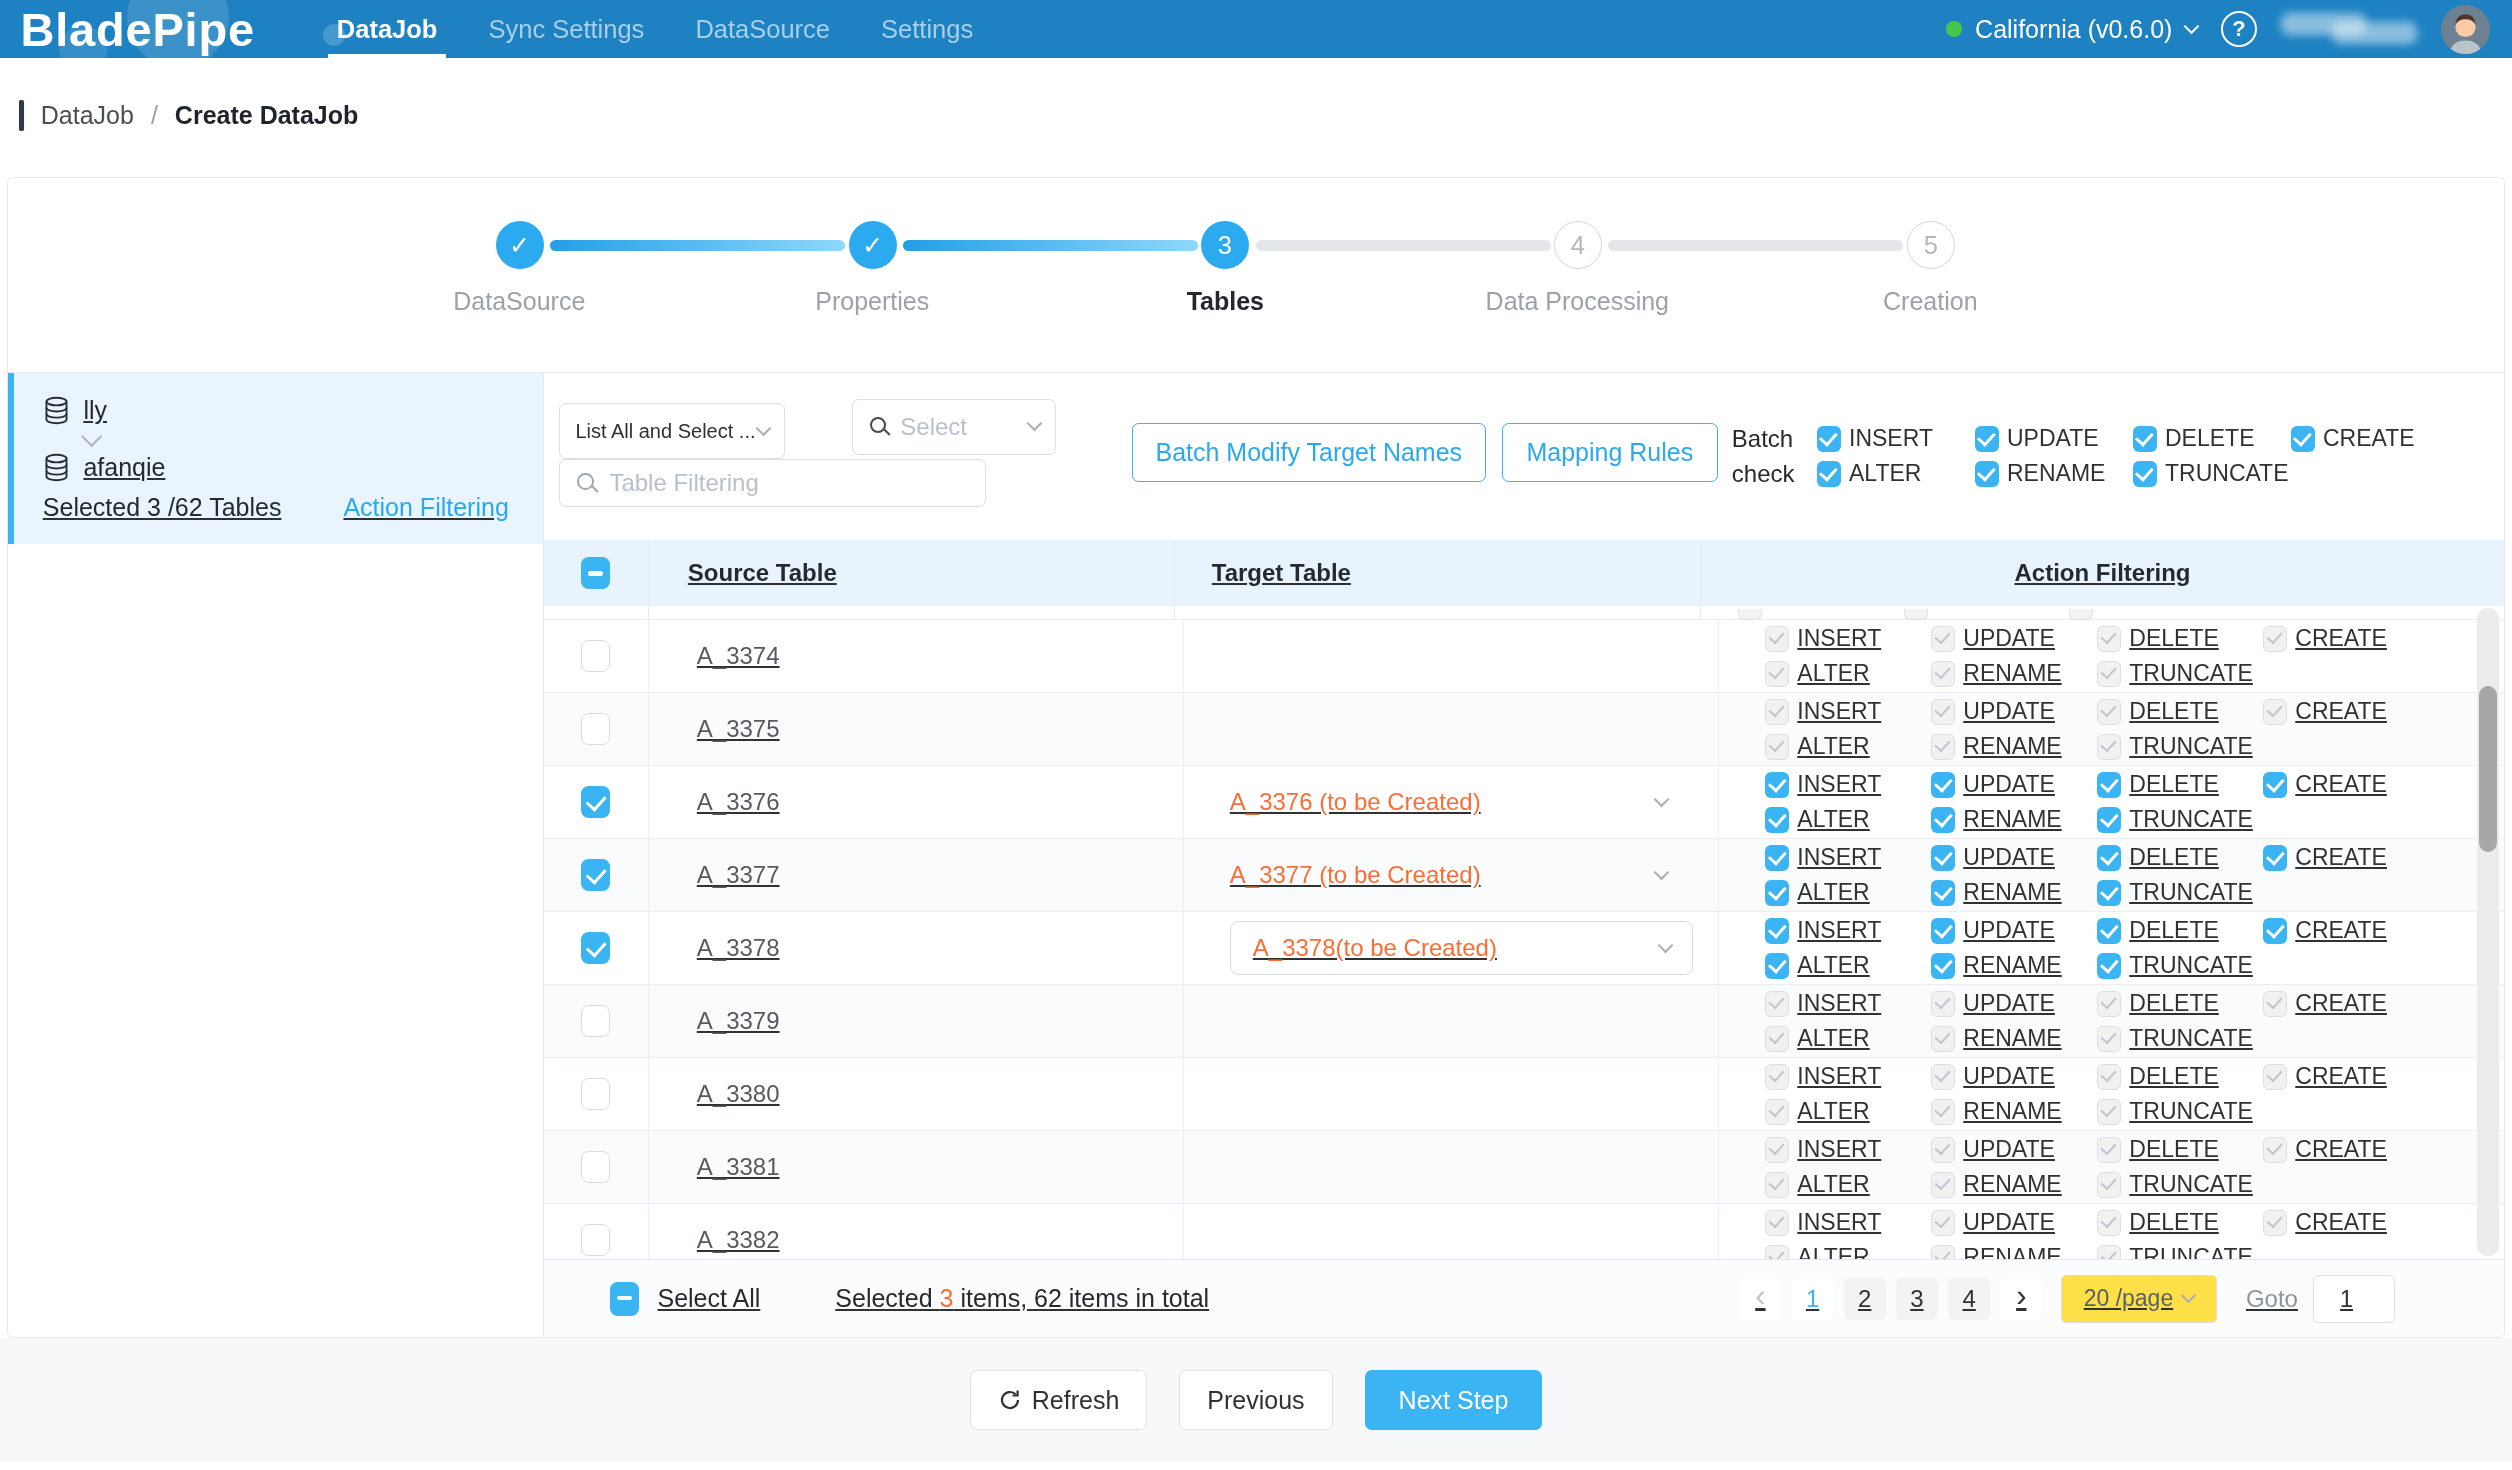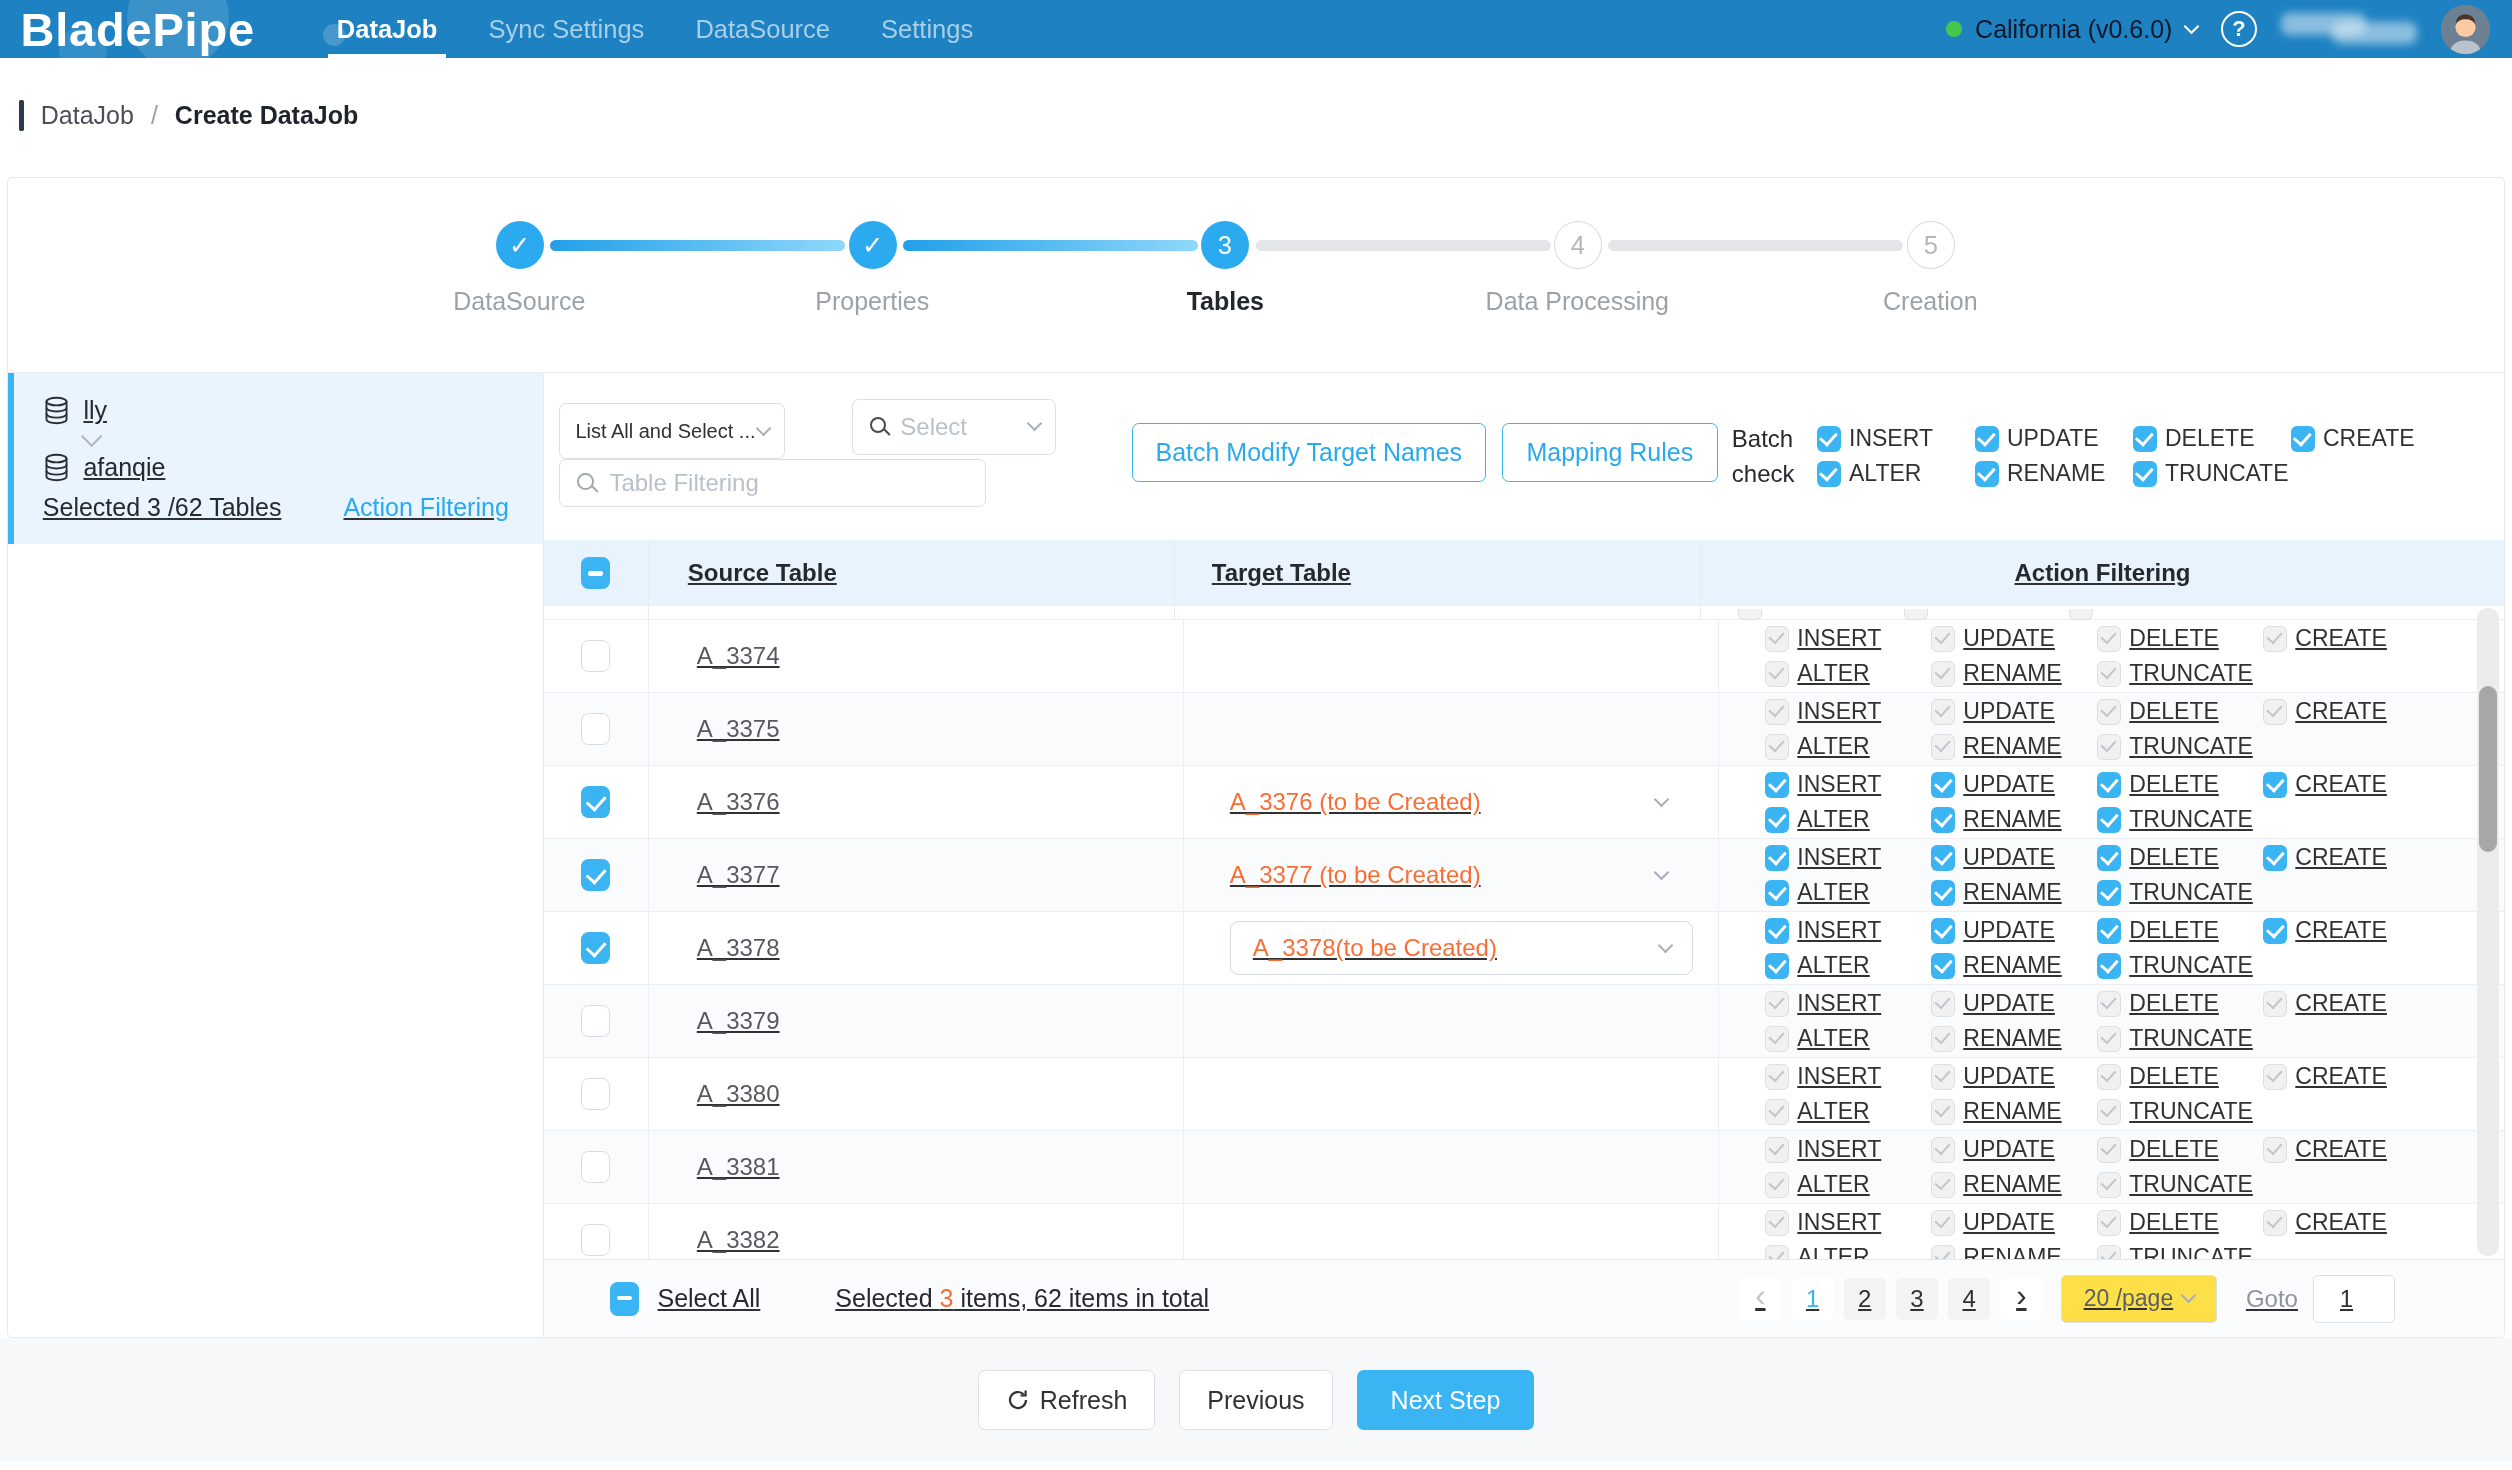--- a/index.html
+++ b/index.html
@@ -12,21 +12,21 @@
   .bub2 { width:48px; height:48px; left:59px; top:25.5px; background:rgba(255,255,255,.10); }
   .bub3 { width:22px; height:22px; left:323px; top:24px; background:rgba(255,255,255,.18); }
   .brand { font-size:47px; font-weight:800; color:#fff; letter-spacing:0.8px; position:relative; z-index:2; }
   .nav-items { display:flex; gap:51px; margin-left:82px; z-index:2; }
   .nav-item { height:58px; display:flex; align-items:center; font-size:25.5px; color:#a8cfe9; cursor:pointer; position:relative; }
   .nav-item.active { color:#fff; font-weight:700; }
   .nav-item.active::after { content:''; position:absolute; left:-8.5px; right:-8.5px; bottom:0; height:4.2px; background:#fff; }
   .nav-right { margin-left:auto; display:flex; align-items:center; gap:24px; z-index:2; }
   .env { display:flex; align-items:center; gap:13.6px; cursor:pointer; }
   .dot { width:15.3px; height:15.3px; border-radius:50%; background:#45c64c; }
-  .env-label { color:#0f172a; font-size:25px; }
+  .env-label { color:#ffffff; font-size:25px; }
   .chev { width:11px; height:11px; border-right:2.1px solid #a9aeb8; border-bottom:2.1px solid #a9aeb8; transform:rotate(45deg); margin-top:-5.1px; flex:none; }
   .chev.white { border-color:#fff; }
   .help { width:36px; height:36px; border:2.5px solid #fff; border-radius:50%; color:#fff; font-size:22px; font-weight:700; display:flex; align-items:center; justify-content:center; cursor:pointer; }
   .blurname { width:136px; height:39px; position:relative; }
   .blurname i { position:absolute; background:rgba(230,240,248,.55); border-radius:8.5px; filter:blur(4.2px); }
   .blurname i:nth-child(1){ left:0; top:3.4px; width:85px; height:22px; }
   .blurname i:nth-child(2){ left:51px; top:12px; width:85px; height:22px; }
   .avatar { width:49px; height:49px; border-radius:50%; overflow:hidden; background:#6d8193; cursor:pointer; flex:none; }
 
   
@@ -132,21 +132,21 @@
   .pager { margin-left:auto; margin-right:109px; display:flex; align-items:center; gap:10.2px; font-size:24px; }
   .pg { min-width:42px; height:42px; border-radius:5.1px; display:flex; align-items:center; justify-content:center; cursor:pointer; background:#f2f3f5; color:#303133; }
   .pg.on { background:#fff; color:#3ab4f2; }
   .pg.nav-arrow { background:#fff; font-size:31px; padding-bottom:5.1px; }
   .pg.prev { color:#c0c4cc; }
   .perpage { width:156px; height:48px; border:0.8px solid #dcdfe6; border-radius:5.1px; background:#fde047; display:flex; align-items:center; justify-content:center; gap:10.2px; font-size:23px; color:#5b5f66; cursor:pointer; margin-left:8.5px; }
   .goto-label { color:#8f959e; margin:0 5.1px 0 18.7px; }
   .goto-input { width:82px; height:48px; border:0.8px solid #dcdfe6; border-radius:5.1px; font-size:24px; padding-left:25.5px; outline:none; font-family:inherit; color:#303133; }
 
   
-  .bottom-bar { height:124px; background:#f7f8fa; display:flex; align-items:center; justify-content:center; gap:24px; }
+  .bottom-bar { height:124px; background:#f7f8fa; display:flex; align-items:center; justify-content:center; gap:32px; }
   .btn { height:60px; border-radius:6.8px; font-size:25px; display:flex; align-items:center; justify-content:center; cursor:pointer; font-family:inherit; }
   .btn-plain { background:#fff; border:0.8px solid #dcdfe6; color:#303133; padding:0 27px; gap:10.2px; }
   .btn-primary { background:#3ab4f2; border:none; color:#fff; padding:0 34px; }
 </style>
 </head>
 <body>
 
 <div class="nav">
   <i class="bub bub1"></i>
   <i class="bub bub2"></i>

